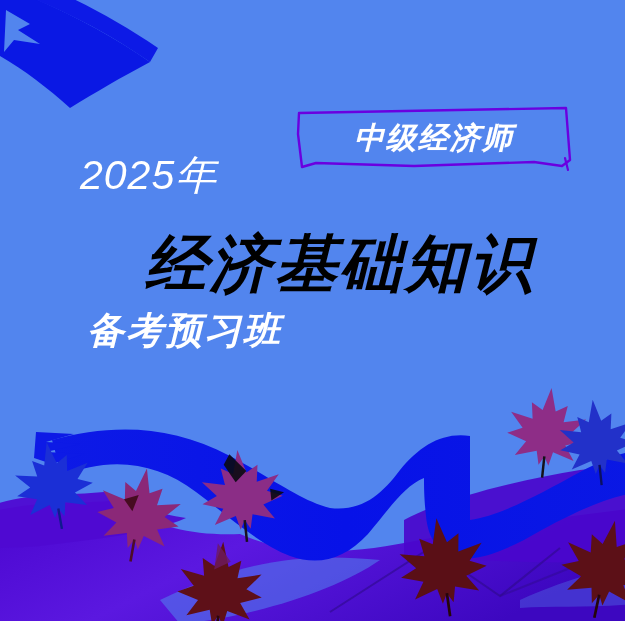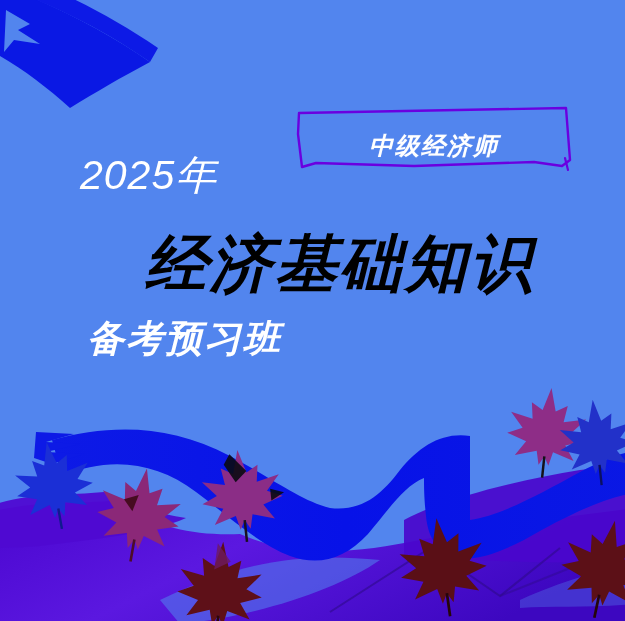--- a/index.html
+++ b/index.html
@@ -34,44 +34,44 @@
     position:absolute;
     left:294px; top:104px;
     width:280px; height:68px;
   }
   #badge-frame {
     position:absolute; inset:0;
     width:280px; height:68px;
   }
   #badge-text {
     position:absolute;
-    left:0; top:8px;
+    left:0; top:0;
     width:280px; height:68px;
     display:flex; align-items:center; justify-content:center;
     color:#ffffff;
-    font-size:24px;
+    font-size:30px;
     font-weight:bold;
     font-style:italic;
     letter-spacing:2px;
     text-shadow:0 0 1px rgba(255,255,255,.4);
     font-family:"Liberation Sans", sans-serif;
   }
 
   #main-title {
     left:145px; top:222px;
     color:#000000;
     font-size:62px;
     font-weight:bold;
     font-style:italic;
     letter-spacing:3px;
     font-family:"Liberation Sans", sans-serif;
   }
 
   #subtitle {
-    left:87px; top:314px;
+    left:87px; top:306px;
     color:#ffffff;
     font-size:37px;
     font-weight:bold;
     font-style:italic;
     letter-spacing:2px;
     font-family:"Liberation Sans", sans-serif;
   }
 </style>
 </head>
 <body>

